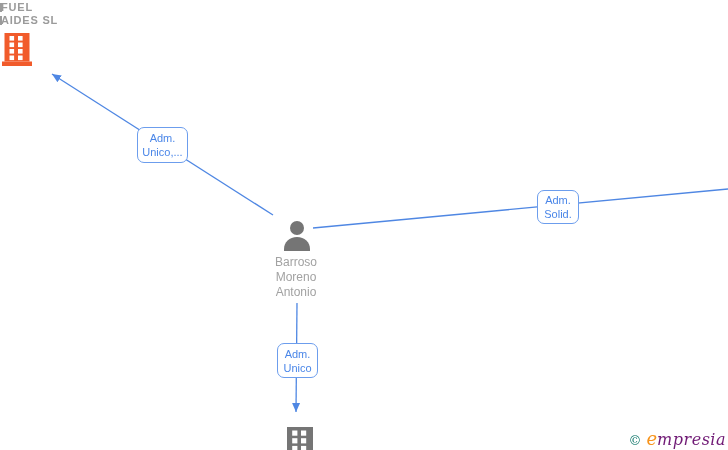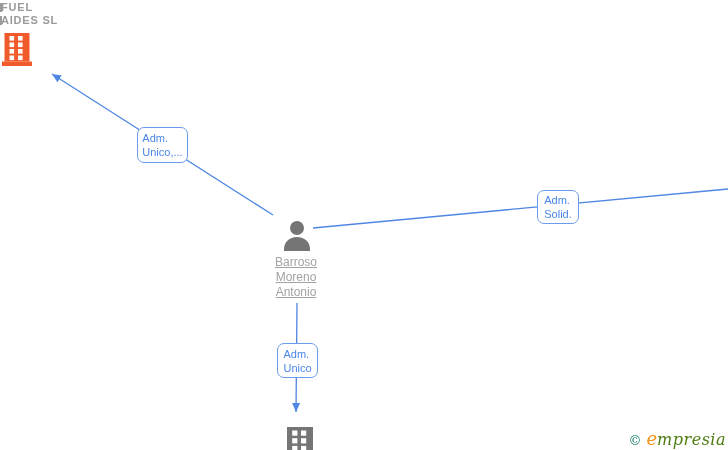--- a/index.html
+++ b/index.html
@@ -22,21 +22,21 @@
   .edge-label {
     position: absolute;
     z-index: 2;
     box-sizing: border-box;
     background: #ffffff;
     border: 1.5px solid #6c9ded;
     border-radius: 7px;
     color: #4a86e8;
     font-size: 11px;
     line-height: 14px;
-    text-align: left;
+    text-align: center;
     display: flex;
     align-items: center;
     justify-content: center;
   }
 
   
   .company-name {
     left: 1px; top: 1px;
     color: #9b9b9b;
     font-weight: bold;
@@ -46,40 +46,39 @@
     z-index: 2;
   }
   .clip-sliver { width: 2px; height: 9px; background: #9b9b9b; z-index: 2; }
   .person-name {
     left: 251px; top: 255px; width: 90px;
     color: #a2a2a2;
     font-size: 12px;
     line-height: 15px;
     text-align: center;
     z-index: 2;
-    text-decoration: underline;
   }
 
   
   .node { z-index: 3; }
 
   
   #watermark {
     position: absolute;
     right: 2px; bottom: 1px;
     z-index: 4;
     font-family: "DejaVu Serif", serif;
     font-style: italic;
     color: #157a6e;
     display: flex;
     align-items: baseline;
   }
   #watermark .copy { font-size: 13px; font-style: normal; margin-right: 5px; }
   #watermark .brand-e { color: #f7941d; font-size: 18px; }
-  #watermark .brand-rest { color: #4d7c0f; font-size: 16px; letter-spacing: 0.5px; }
+  #watermark .brand-rest { color: #701a75; font-size: 16px; letter-spacing: 0.5px; }
 </style>
 </head>
 <body>
 
 <div id="canvas">
 
   <svg id="edges-layer" width="728" height="450" viewBox="0 0 728 450">
     <defs>
       <marker id="arrow" viewBox="0 0 10 10" refX="9" refY="5" markerWidth="10" markerHeight="10" markerUnits="userSpaceOnUse" orient="auto">
         <path d="M0,1 L9,5 L0,9 z" fill="#4f87e3"></path>

